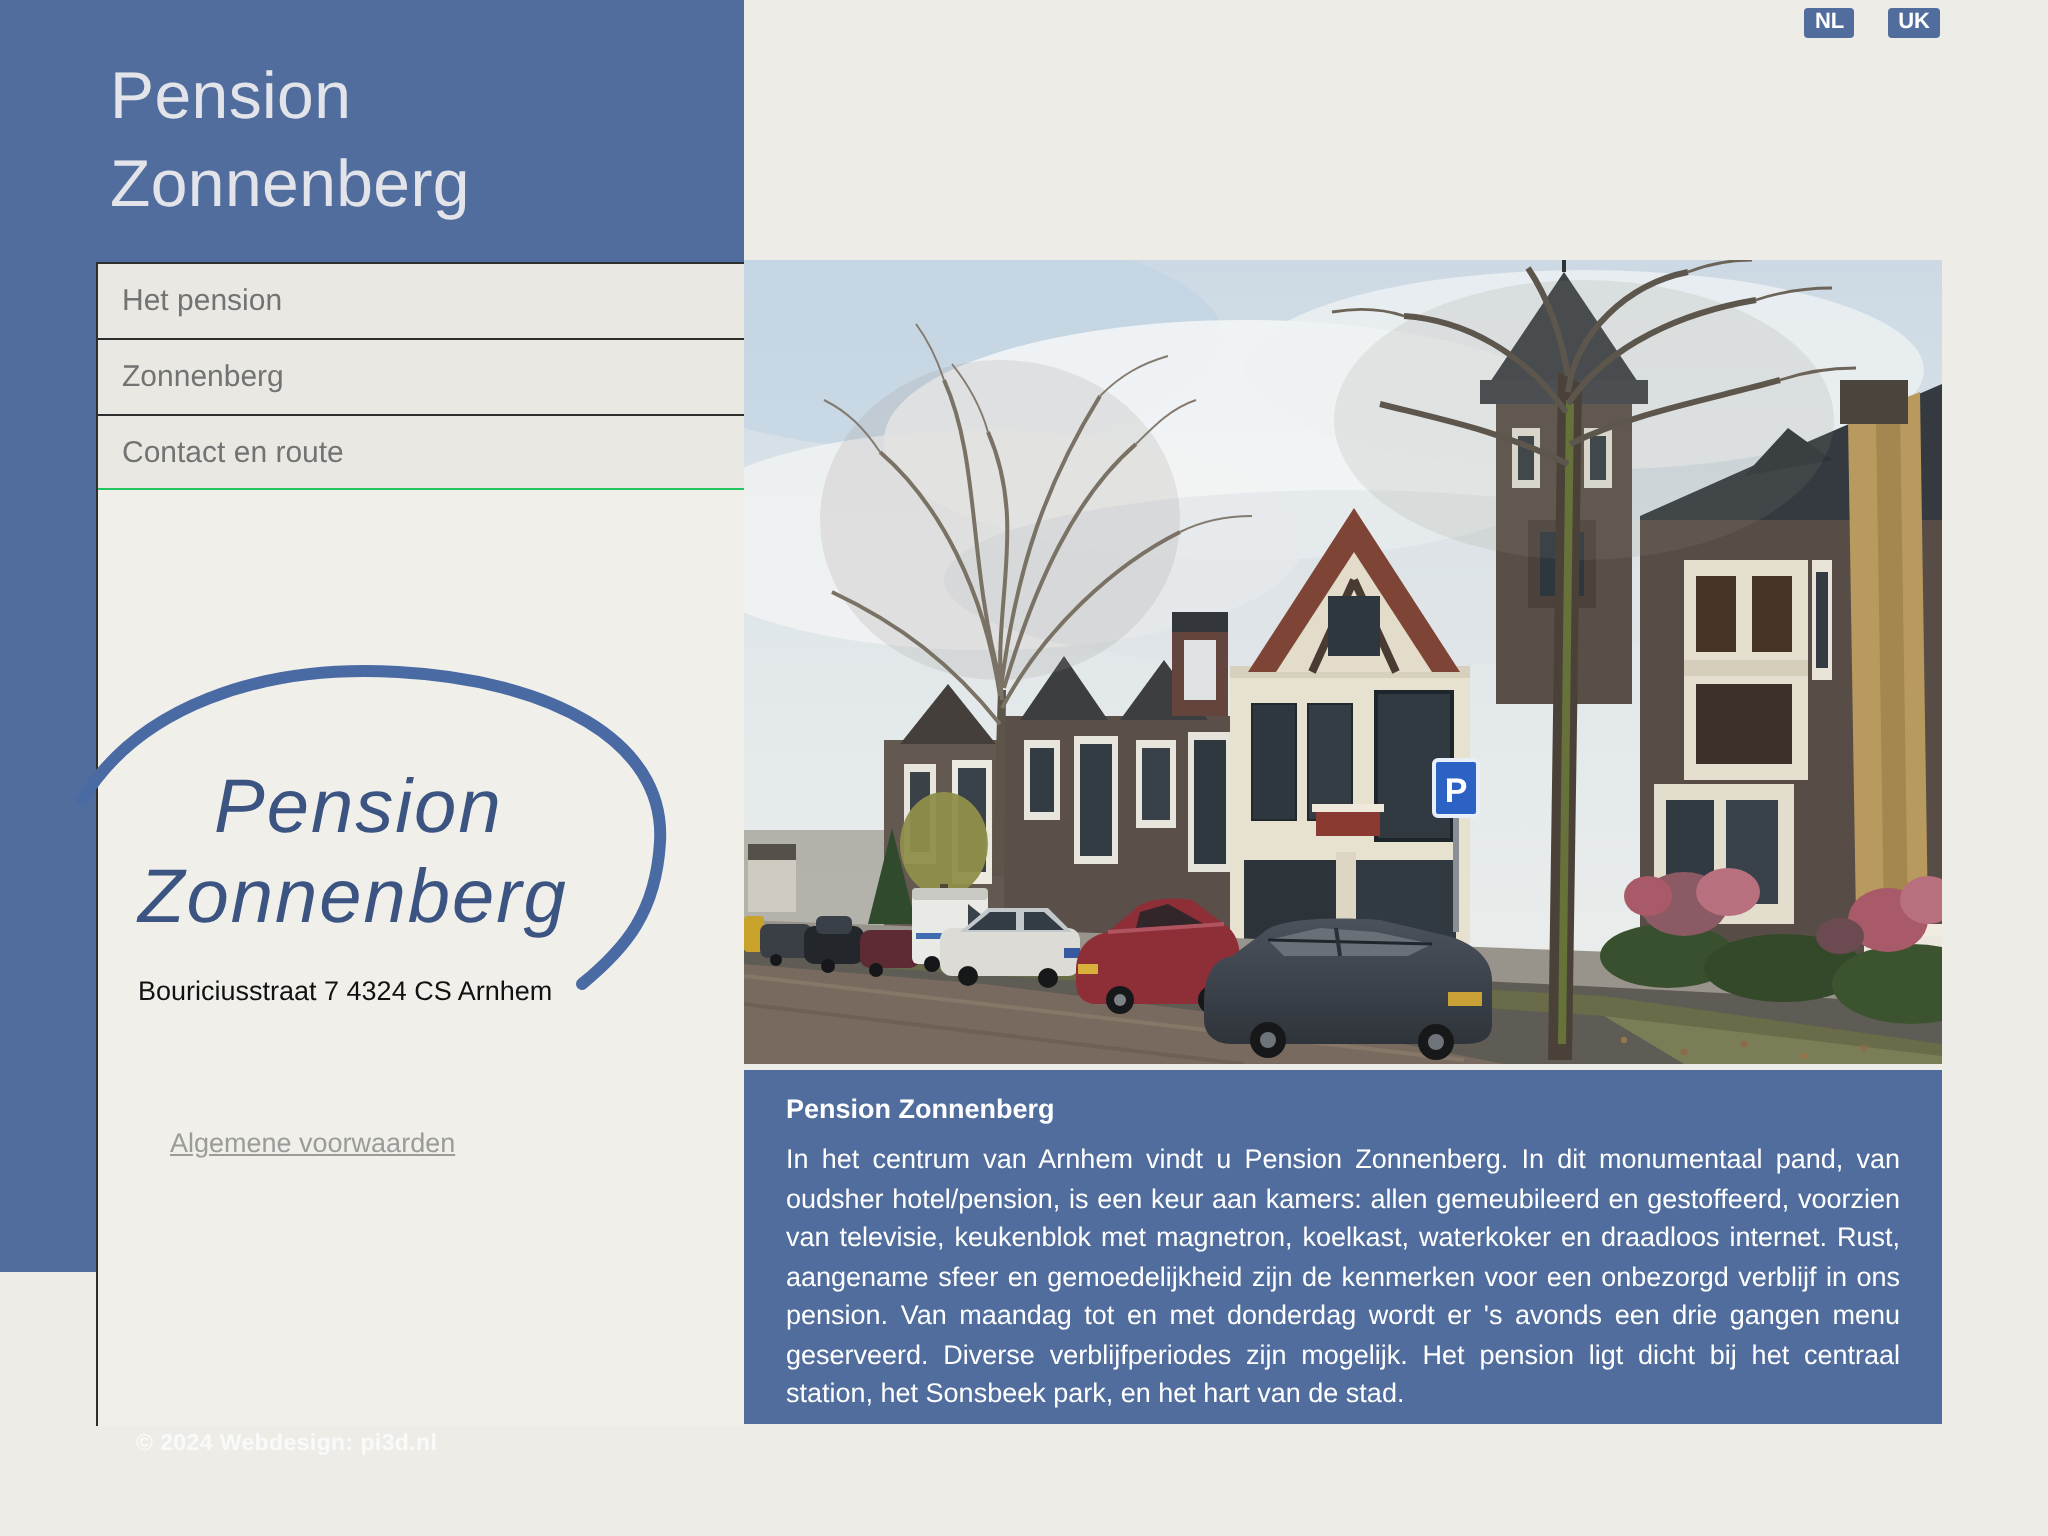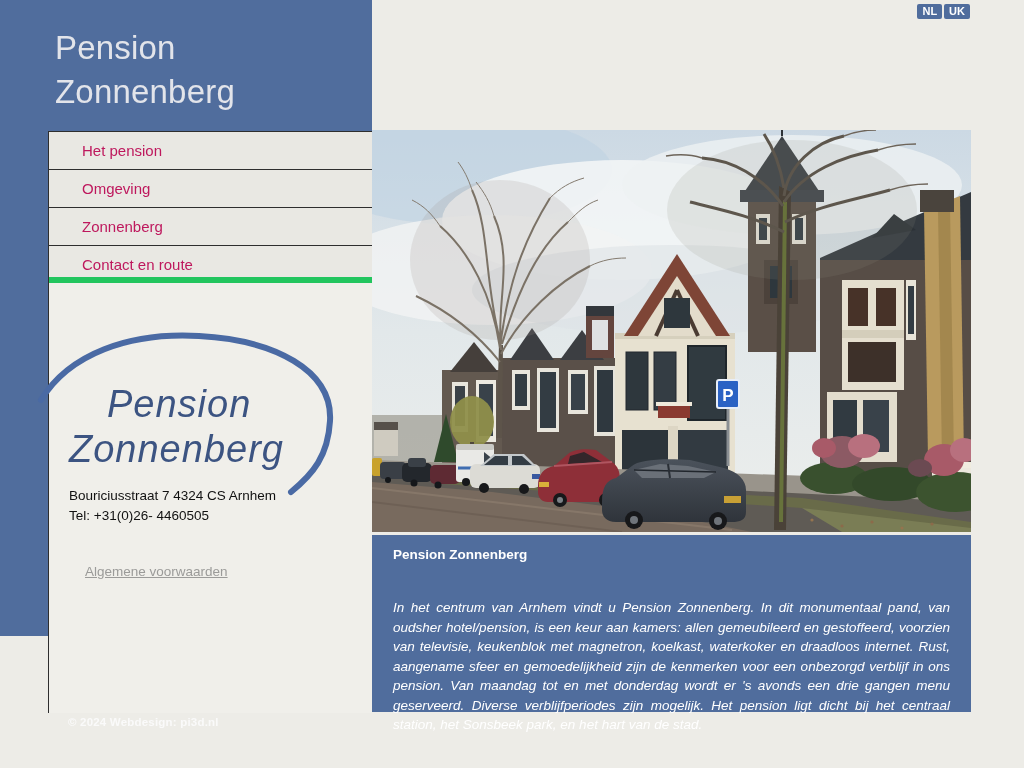--- a/index.html
+++ b/index.html
@@ -4,72 +4,70 @@
 <style>
   html,body{margin:0;padding:0;}
   body{font-family:"Liberation Sans",sans-serif;}
   .page{position:relative;width:1024px;height:768px;background:#edece7;overflow:hidden;}
 
   
   .sidebar{position:absolute;left:0;top:0;width:372px;height:636px;background:#506d9d;}
   .site-title{position:absolute;left:55px;top:26px;color:#e2e4ea;font-size:33px;line-height:44px;font-weight:400;letter-spacing:.2px;}
   .panel{position:absolute;left:48px;top:131px;width:324px;height:582px;background:#f0efea;border-left:1px solid #2e2e2e;box-sizing:border-box;}
   .menu{width:100%;}
-  .menu-item{height:38px;line-height:38px;background:#e9e8e3;border-top:1px solid #2e2e2e;padding-left:33px;font-size:15px;color:#be185d;cursor:pointer;box-sizing:border-box;}
-  .menu-item:last-child{border-bottom:6px solid #22c55e;}
+  .menu-item{height:38px;line-height:38px;background:#e9e8e3;border-top:1px solid #2e2e2e;padding-left:12px;font-size:15px;color:#737373;cursor:pointer;box-sizing:border-box;}
+  .menu-item:last-child{border-bottom:1px solid #22c55e;}
 
   .logo-swoosh{position:absolute;left:0;top:195px;width:324px;height:180px;overflow:visible;}
   .logo-line{position:absolute;font-style:italic;color:#3c5482;font-size:38px;letter-spacing:1px;white-space:nowrap;}
   .logo-line1{left:58px;top:252px;}
   .logo-line2{left:20px;top:297px;}
 
   .address{position:absolute;left:20px;top:355px;font-size:13.5px;color:#111;line-height:20px;width:290px;}
   .address b{font-weight:700;}
   .terms{position:absolute;left:36px;top:433px;font-size:13.5px;color:#9b9b99;text-decoration:underline;cursor:pointer;}
   .footer-note{position:absolute;left:68px;top:716px;color:#fafafa;font-size:11.5px;font-weight:700;letter-spacing:.2px;}
 
   
-  .lang-bar{position:absolute;top:4px;right:54px;display:flex;gap:2px;text-align:right;}
+  .lang-bar{position:absolute;top:4px;right:54px;display:flex;gap:17px;text-align:right;}
   .lang-btn{background:#506d9d;color:#fff;font-size:11px;font-weight:700;padding:1px 5px;border-radius:2px;cursor:pointer;line-height:13px;}
 
   .photo{position:absolute;left:372px;top:130px;width:599px;height:402px;}
   .desc-box{position:absolute;left:372px;top:535px;width:599px;height:177px;background:#506d9d;color:#fff;box-sizing:border-box;padding:12px 21px 0 21px;}
   .desc-heading{font-size:13.5px;font-weight:700;margin:0 0 0 0;}
-  .desc-text{font-size:13.5px;line-height:19.5px;text-align:justify;margin-top:36px;font-style:italic;}
+  .desc-text{font-size:13.5px;line-height:19.5px;text-align:justify;margin-top:8px;}
 </style>
 </head>
 <body>
 
 <div class="page">
 
   <div class="sidebar">
 
     <div class="site-title">
       <div>Pension</div>
       <div>Zonnenberg</div>
     </div>
 
     <div class="panel">
 
       <div class="menu">
         <div class="menu-item">Het pension</div>
-        <div class="menu-item">Omgeving</div>
         <div class="menu-item">Zonnenberg</div>
         <div class="menu-item">Contact en route</div>
       </div>
 
       <svg class="logo-swoosh" viewBox="0 0 324 180" overflow="visible">
         <path d="M -8,74 C 20,28 80,6 150,10 C 225,14 284,44 281,95 C 279,130 264,148 242,166" fill="none" stroke="#4a6aa4" stroke-width="6" stroke-linecap="round"></path>
       </svg>
       <div class="logo-line logo-line1">Pension</div>
       <div class="logo-line logo-line2">Zonnenberg</div>
 
       <div class="address">
         <div>Bouriciusstraat 7 4324 CS Arnhem</div>
-        <div>Tel: +31(0)26- 4460505</div>
       </div>
 
       <div class="terms">Algemene voorwaarden</div>
     </div>
 
     <div class="footer-note">© 2024 Webdesign: pi3d.nl</div>
   </div>
 
   <div class="lang-bar">
     <span class="lang-btn">NL</span>

